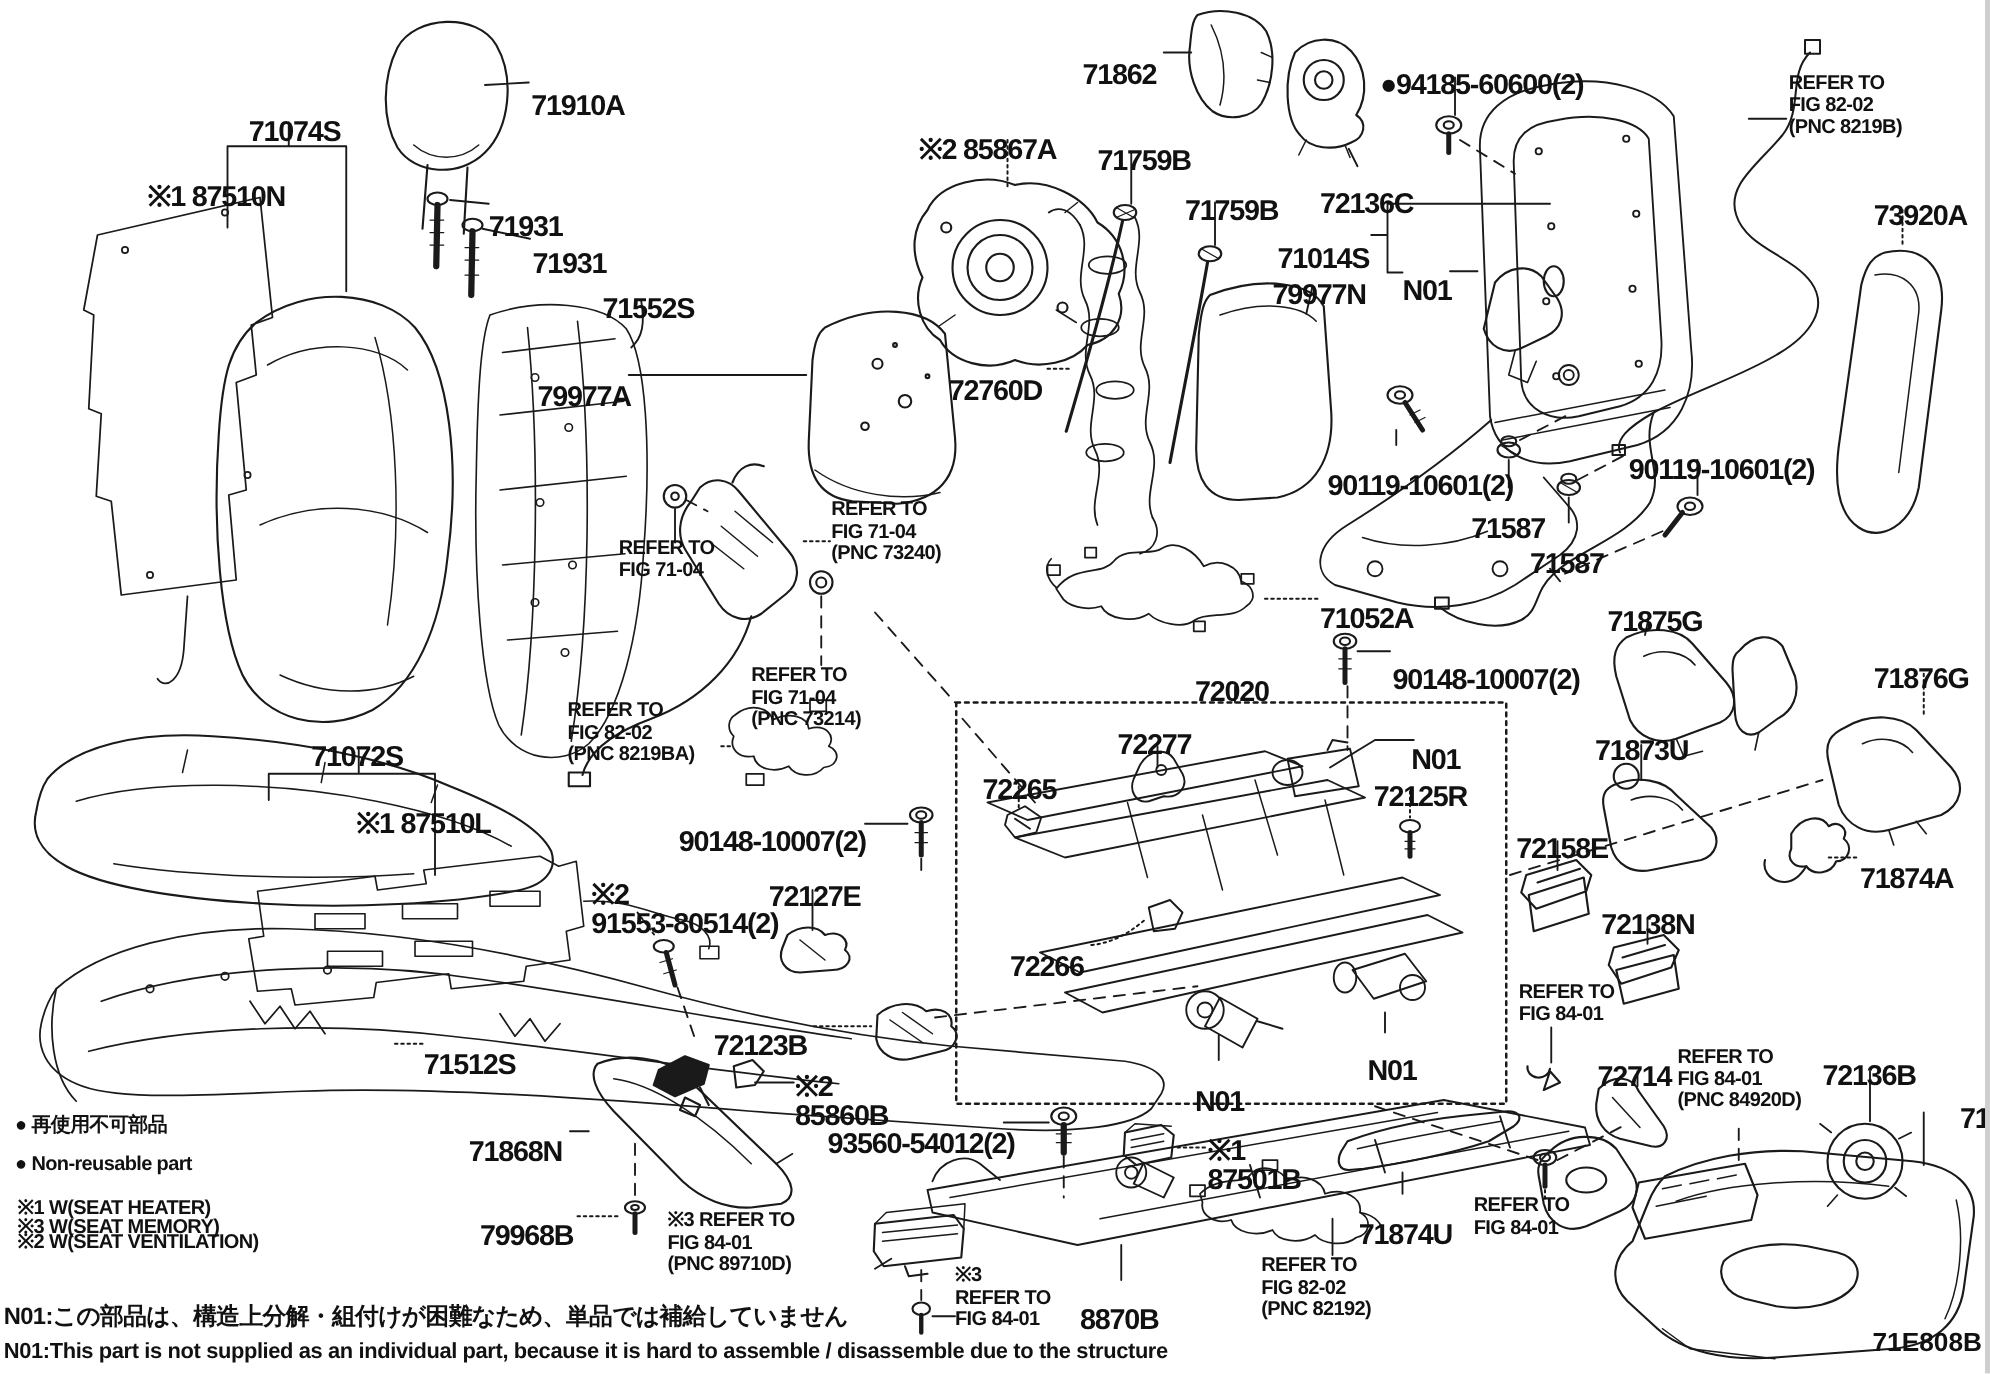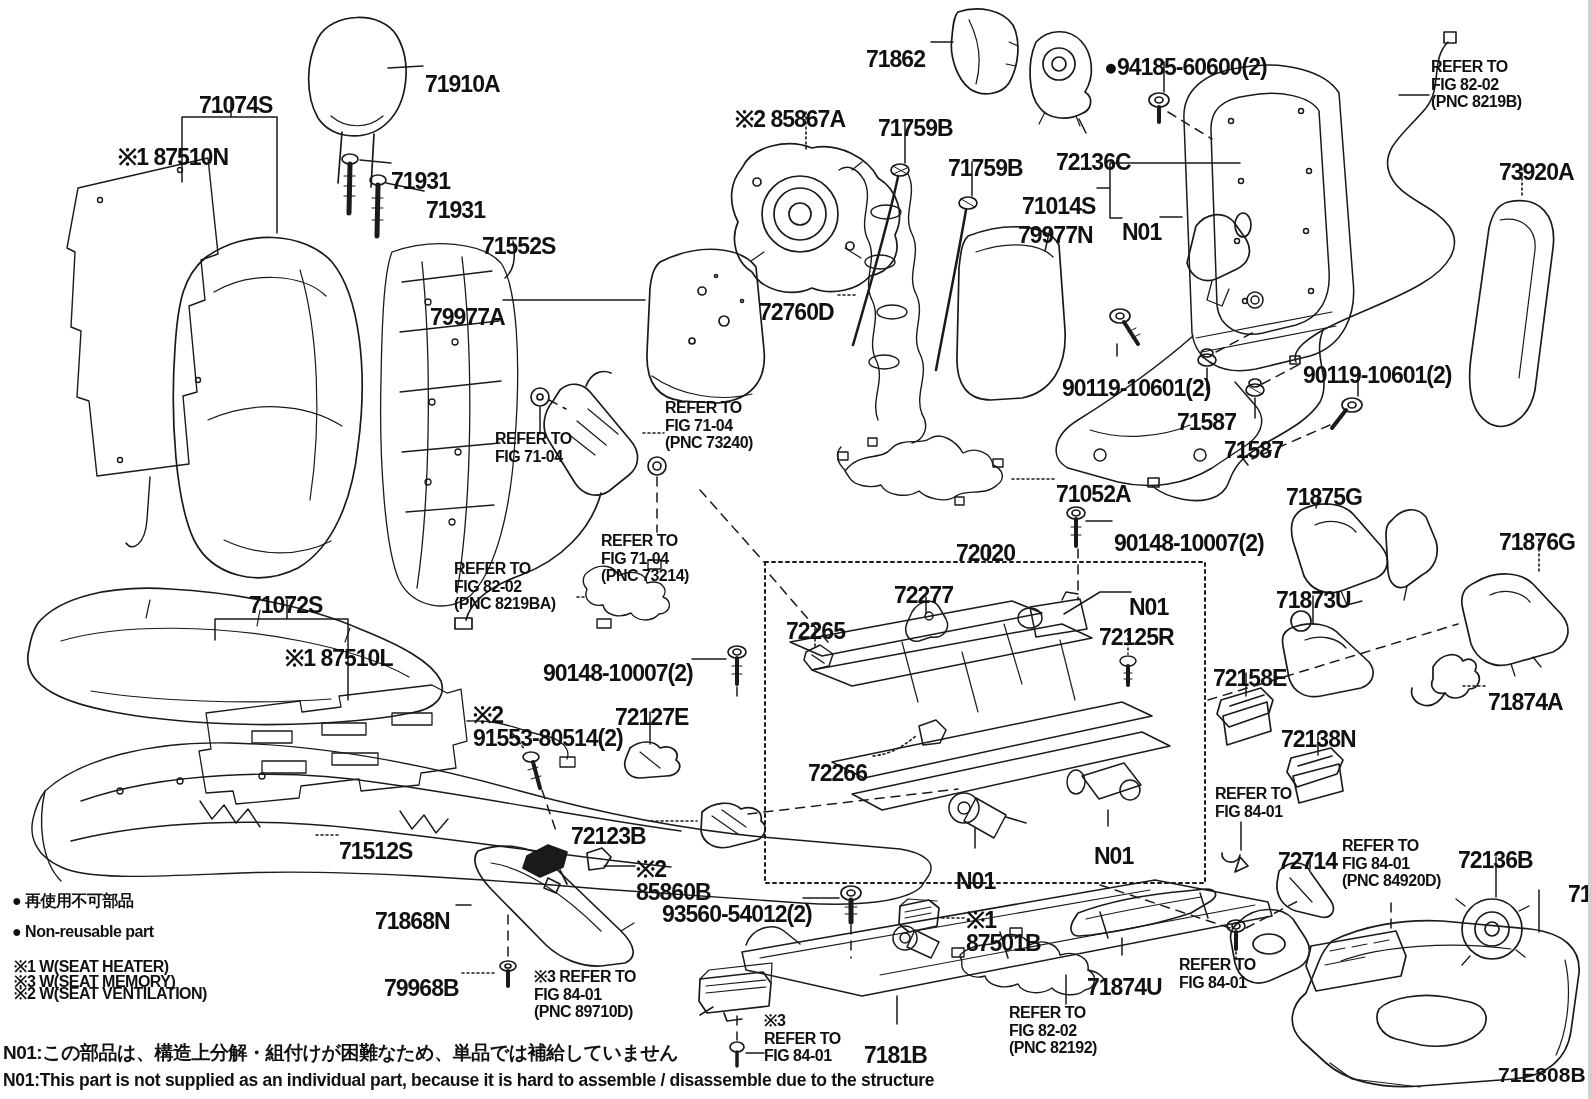--- a/index.html
+++ b/index.html
@@ -554,21 +554,21 @@
 <div class="lbl pn" style="left:956px;top:850px">N01</div>
 <div class="lbl pn" style="left:966px;top:889px">※1
 87501B</div>
 <div class="lbl pn" style="left:384px;top:957px">79968B</div>
 <div class="lbl rf" style="left:534px;top:968px">※3 REFER TO
 FIG 84-01
 (PNC 89710D)</div>
 <div class="lbl rf" style="left:764px;top:1012px">※3
 REFER TO
 FIG 84-01</div>
-<div class="lbl pn" style="left:864px;top:1024px">7181B</div>
+<div class="lbl pn" style="left:864px;top:1024px">8870B</div>
 <div class="lbl pn" style="left:1087px;top:956px">71874U</div>
 <div class="lbl rf" style="left:1179px;top:956px">REFER TO
 FIG 84-01</div>
 <div class="lbl rf" style="left:1009px;top:1004px">REFER TO
 FIG 82-02
 (PNC 82192)</div>
 <div class="lbl code" style="left:1498px;top:1063px">71E808B</div>
 
 <div class="lbl nt" style="left:12px;top:891px">● 再使用不可部品</div>
 <div class="lbl nt" style="left:12px;top:922px">● Non-reusable part</div>

